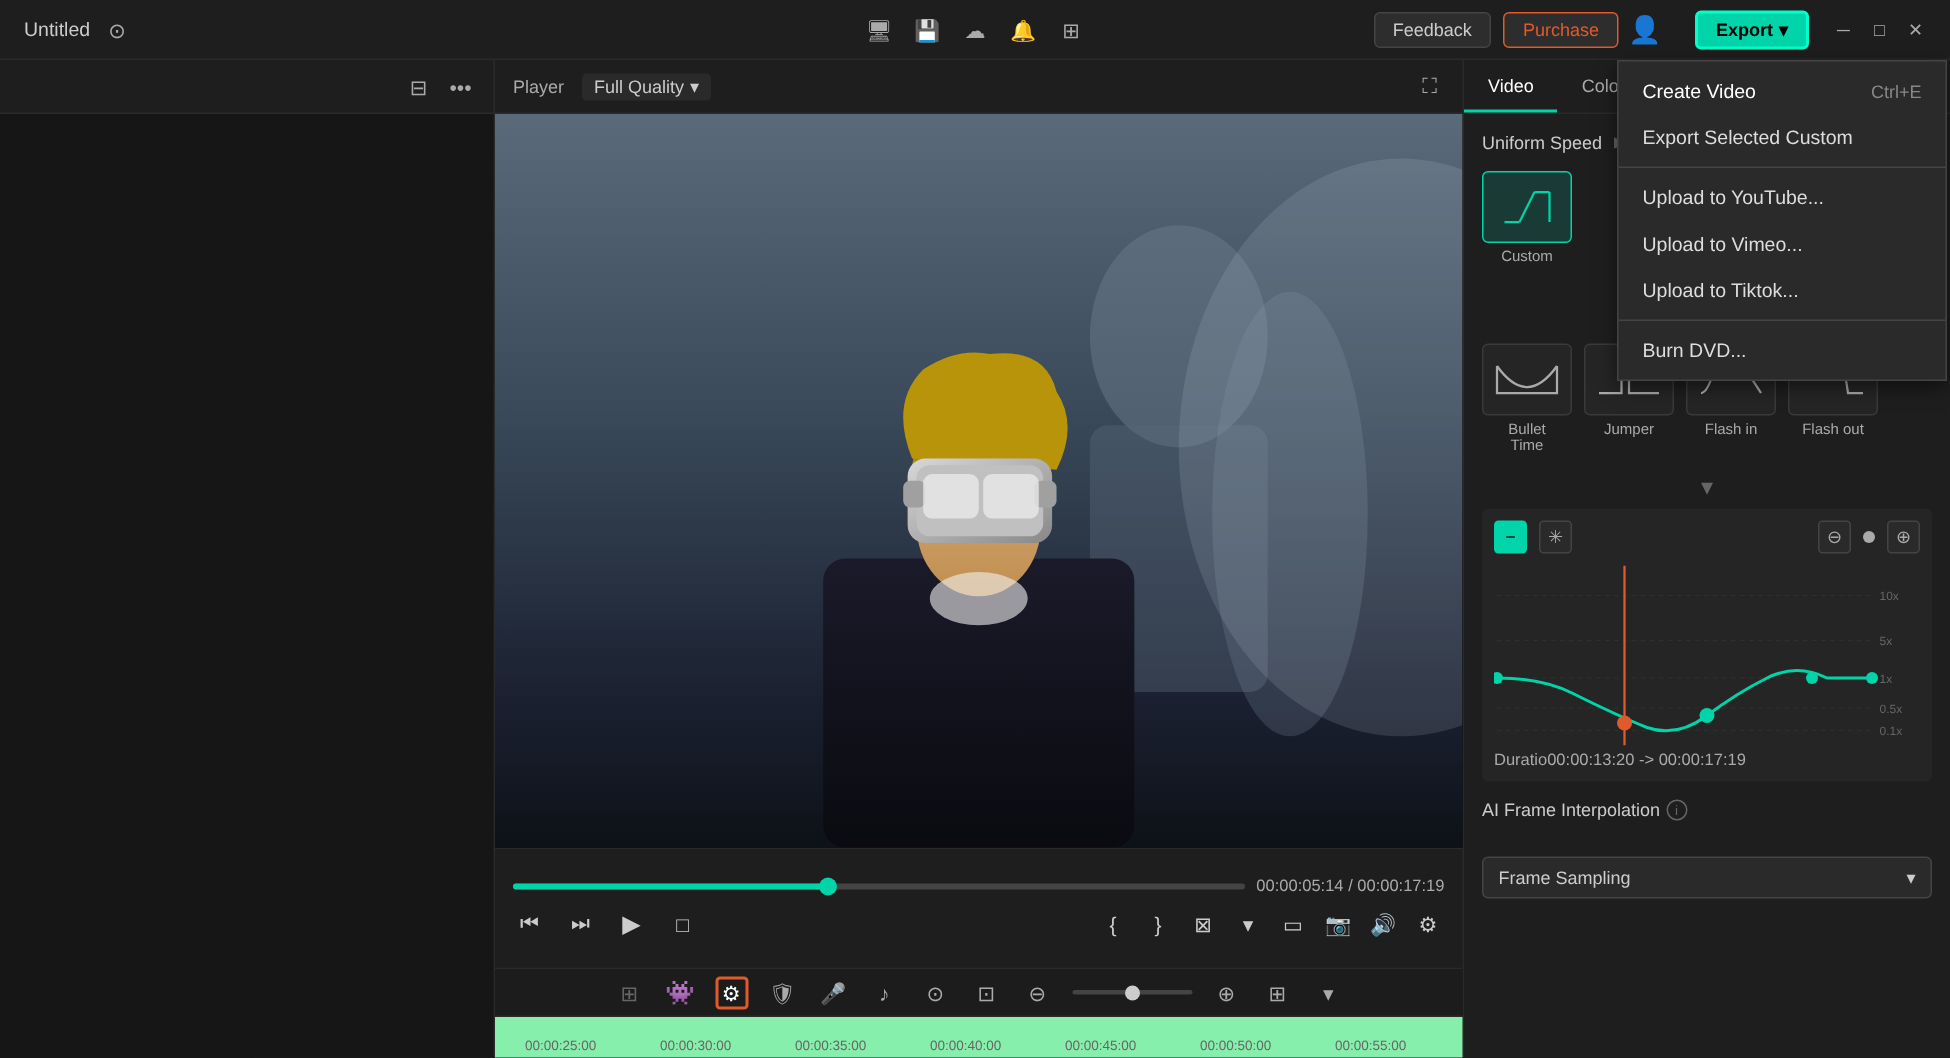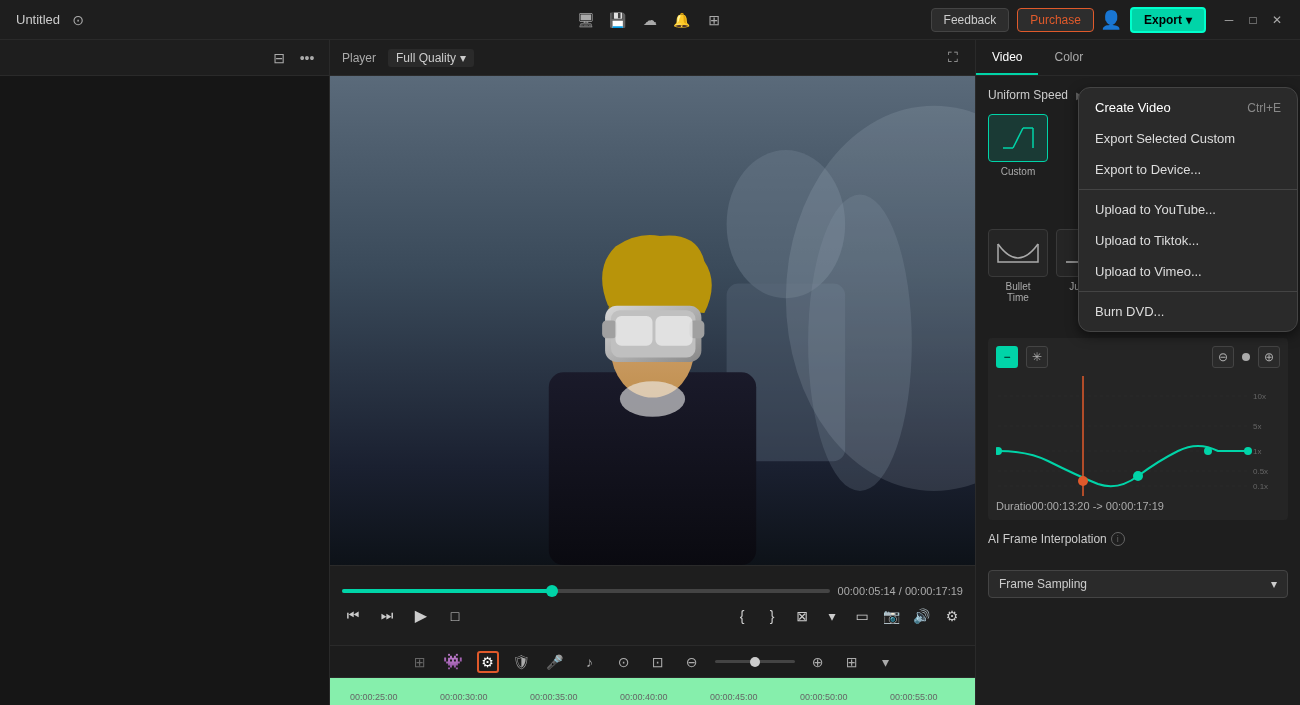--- a/index.html
+++ b/index.html
@@ -81,20 +81,21 @@
       border: 2px solid #00ffcc;
       color: #000;
       padding: 4px 12px;
       border-radius: 4px;
       font-size: 12px;
       cursor: pointer;
       display: flex;
       align-items: center;
       gap: 4px;
       font-weight: 600;
+      margin-left: 15px;
     }
     .window-controls {
       display: flex;
       gap: 10px;
       margin-left: 8px;
     }
     .win-btn {
       width: 14px;
       height: 14px;
       display: flex;
@@ -105,26 +106,25 @@
       cursor: pointer;
     }
 
     
     .export-dropdown {
       position: absolute;
       top: 40px;
       right: 2px;
       background: #2a2a2a;
       border: 1px solid #444;
-      border-radius: 12px;
+      border-radius: 0;
       width: 220px;
       z-index: 1000;
       box-shadow: 0 4px 12px rgba(0,0,0,0.5);
       padding: 4px 0;
-      margin-top: 47px;
     }
     .dropdown-item {
       padding: 8px 16px;
       font-size: 13px;
       color: #ddd;
       cursor: pointer;
       display: flex;
       justify-content: space-between;
       align-items: center;
     }
@@ -590,32 +590,29 @@
 </div>
 
 <div class="export-dropdown">
   <div class="dropdown-item first">
     <span>Create Video</span>
     <span class="shortcut">Ctrl+E</span>
   </div>
   <div class="dropdown-item">
     <span>Export Selected Custom</span>
   </div>
-  <div class="dropdown-item">
-    <span>Export to Device...</span>
-  </div>
   <div class="dropdown-divider"></div>
   <div class="dropdown-item">
     <span>Upload to YouTube...</span>
   </div>
   <div class="dropdown-item">
+    <span>Upload to Vimeo...</span>
+  </div>
+  <div class="dropdown-item">
     <span>Upload to Tiktok...</span>
-  </div>
-  <div class="dropdown-item">
-    <span>Upload to Vimeo...</span>
   </div>
   <div class="dropdown-divider"></div>
   <div class="dropdown-item">
     <span>Burn DVD...</span>
   </div>
 </div>
 
 <div class="main-layout">
 
   <div class="left-panel">

